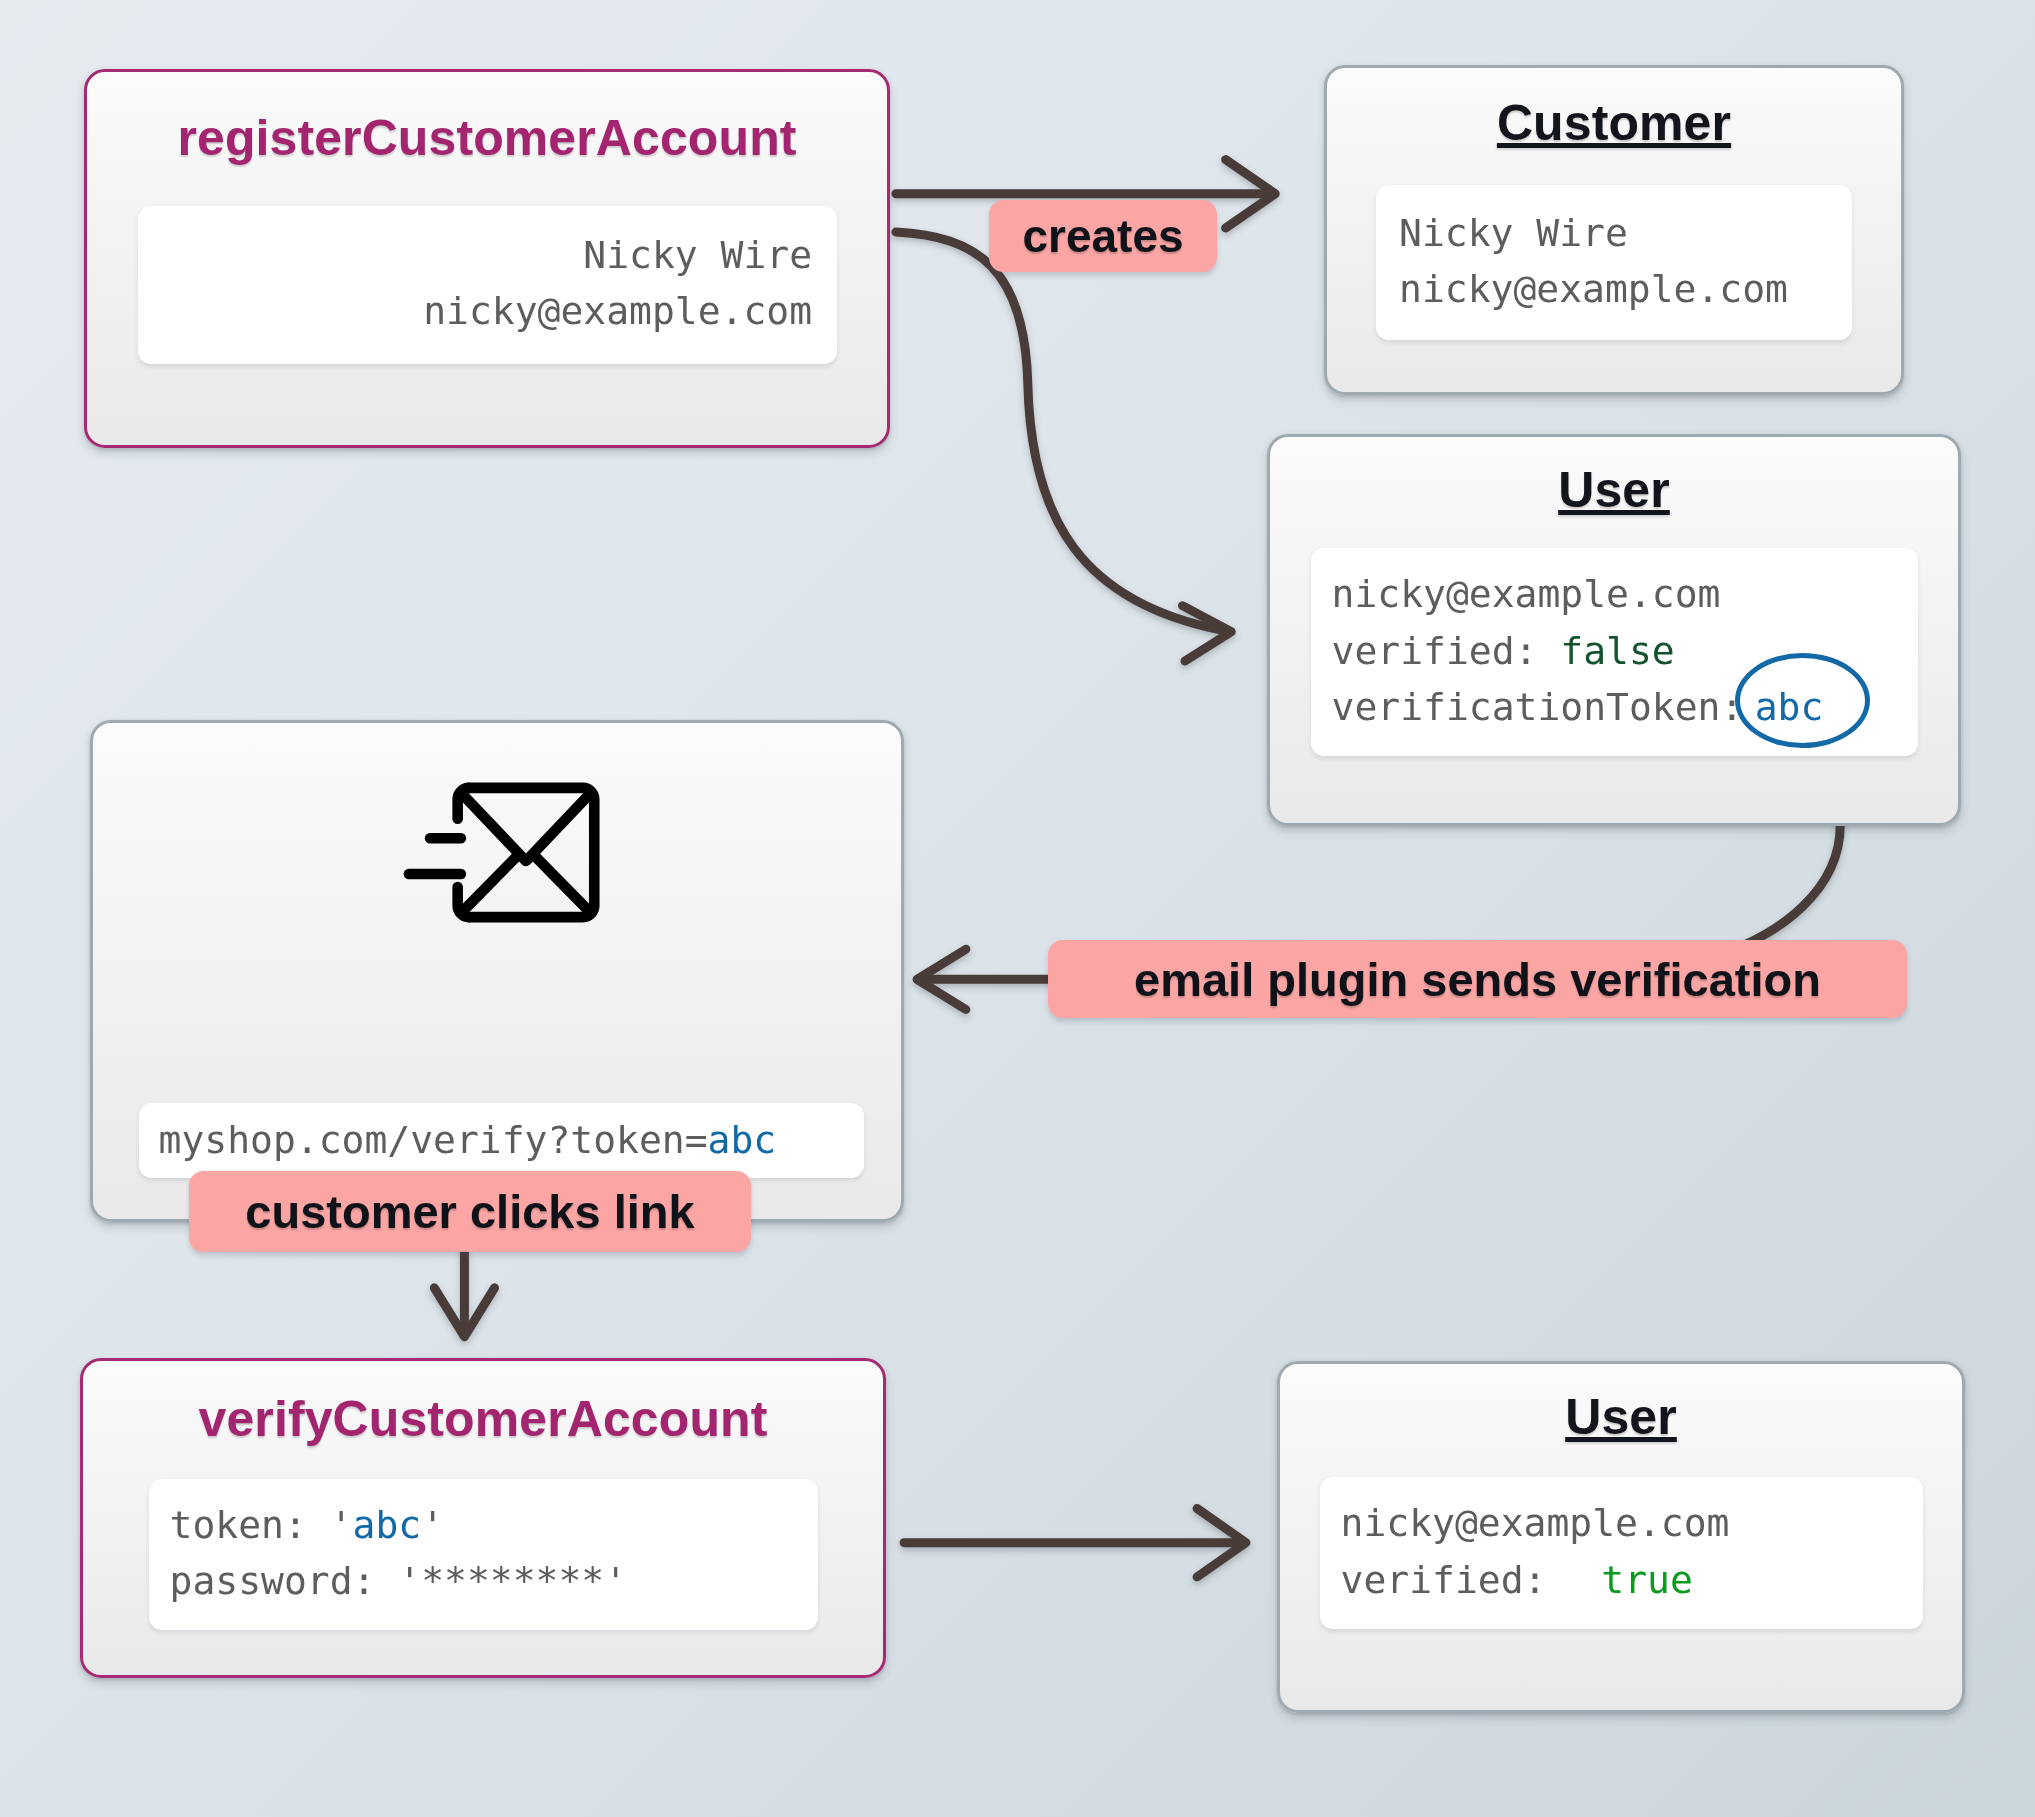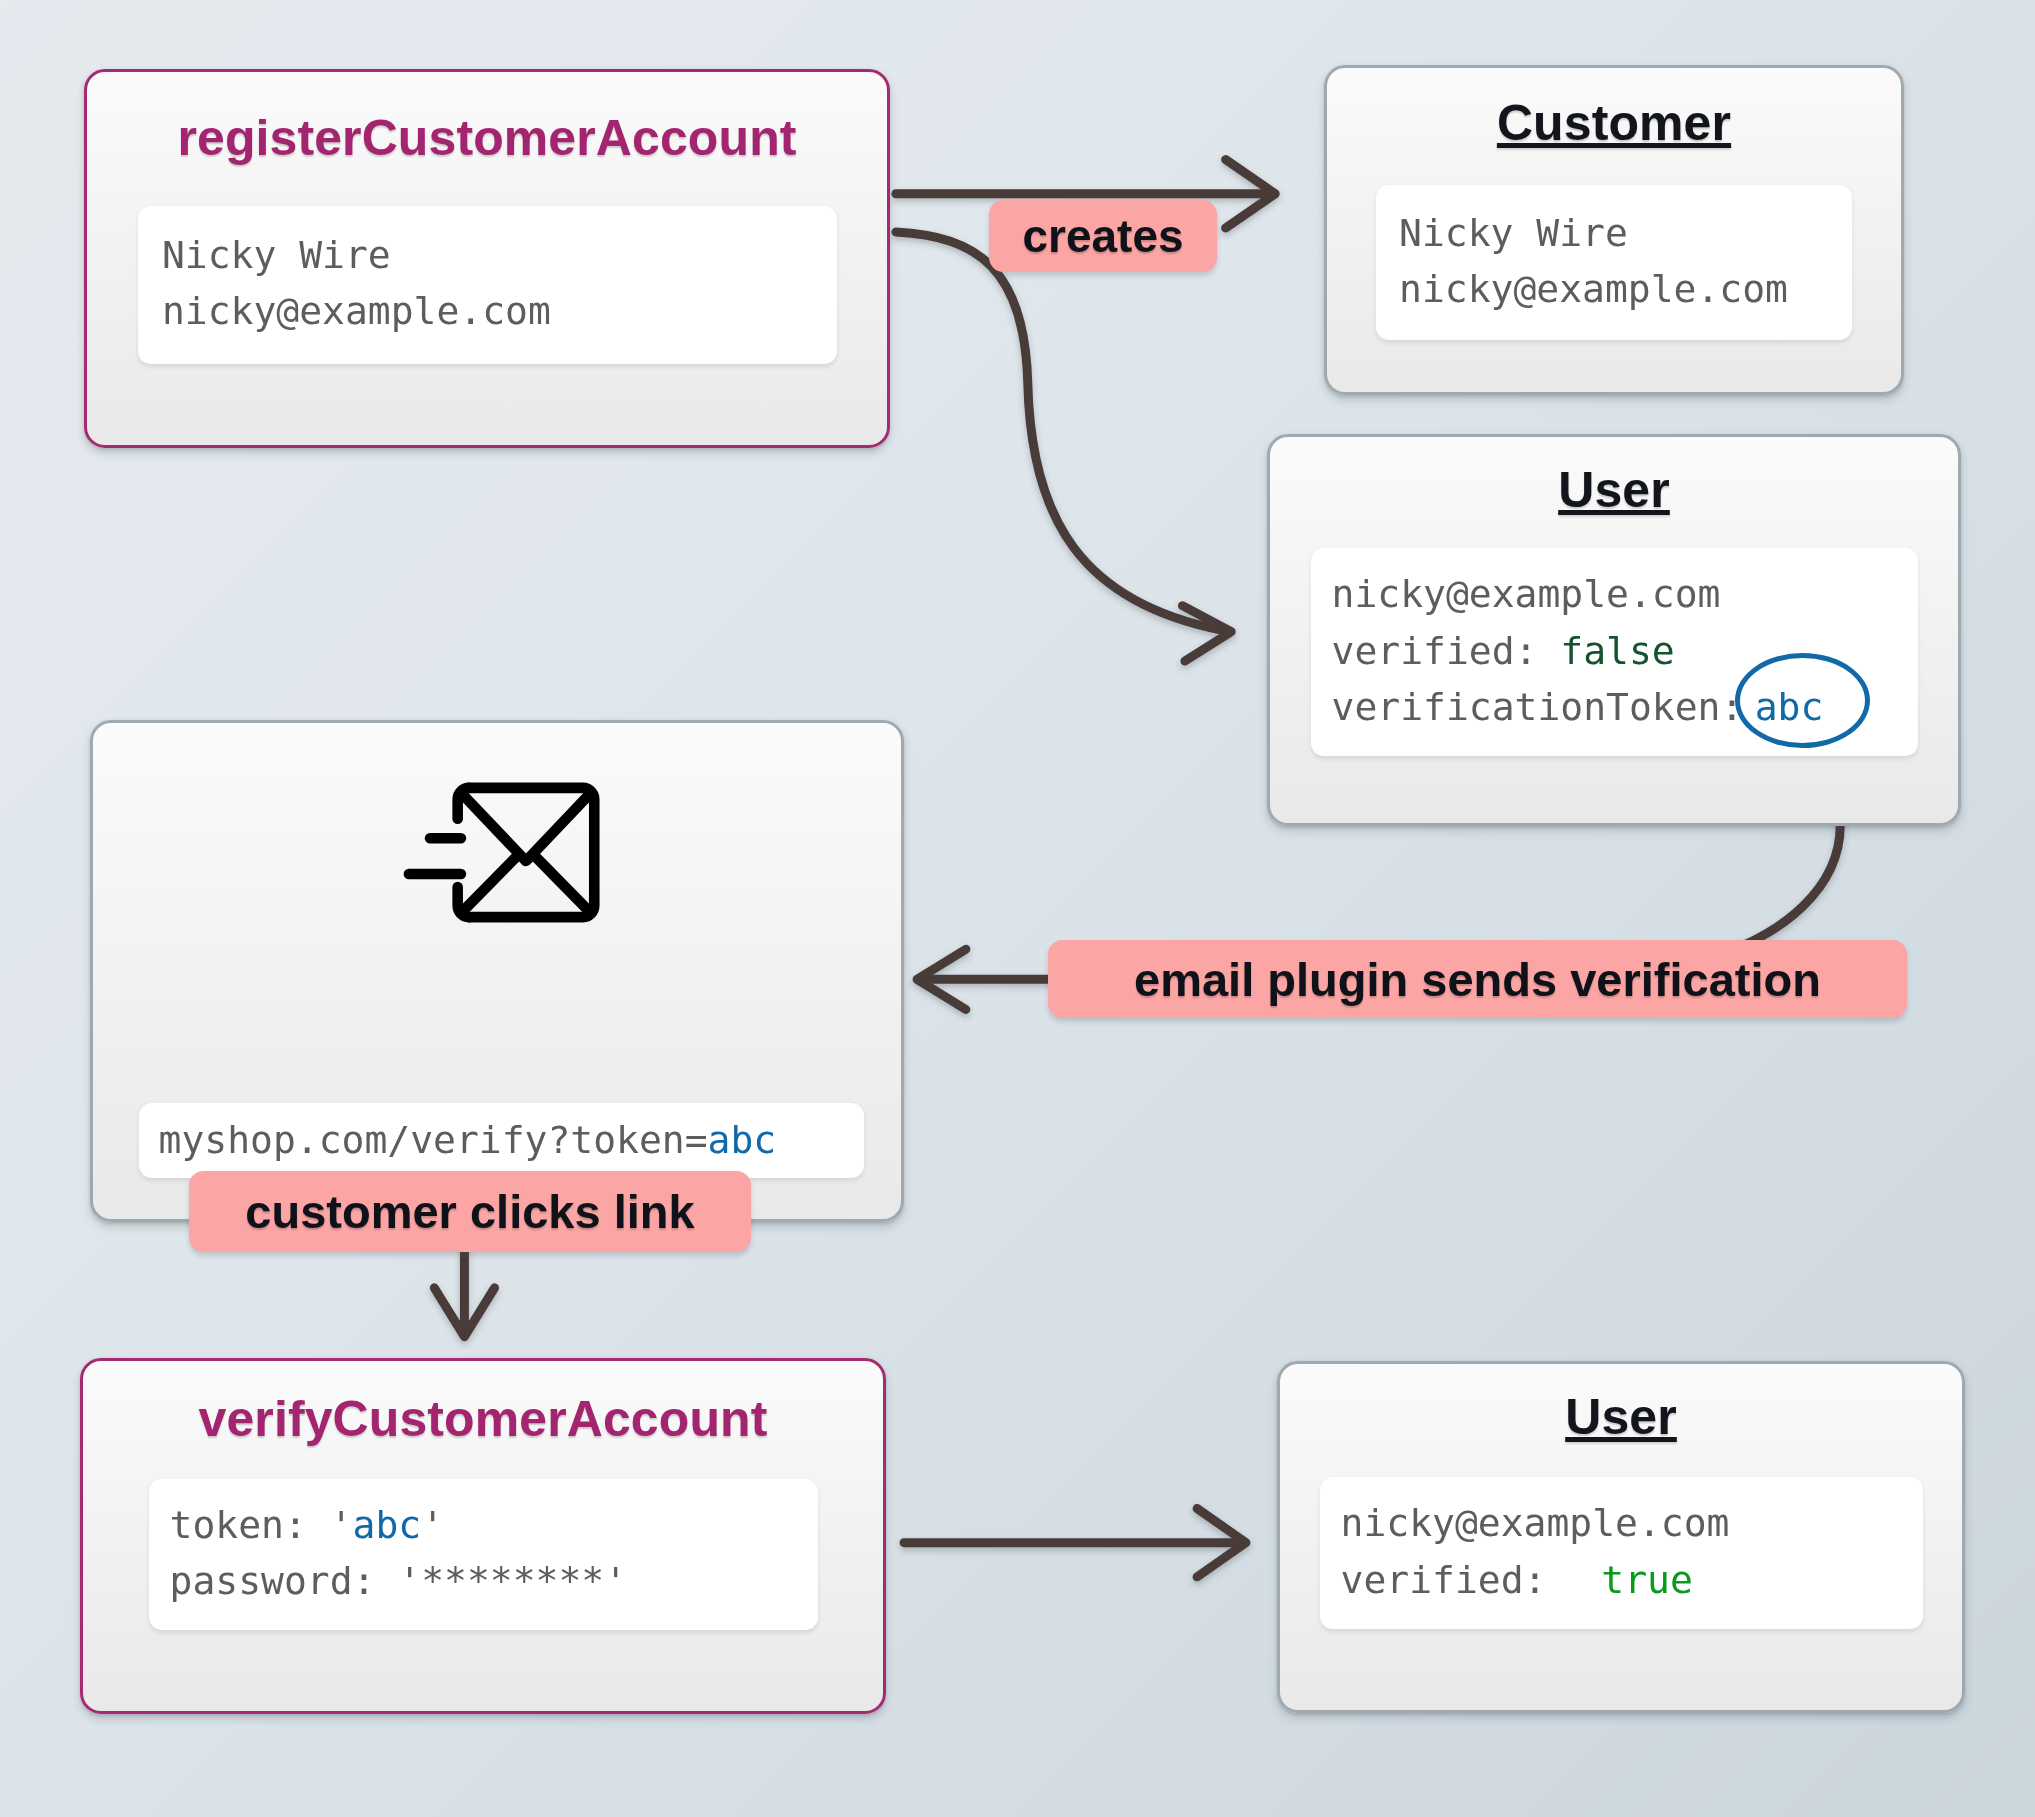--- a/index.html
+++ b/index.html
@@ -42,37 +42,37 @@
     box-sizing:border-box;
     white-space:nowrap;
   }
   .panel .row{line-height:1.48;}
   .val-false{color:#14532d;}
   .val-true{color:#0a9a1e;margin-left:32px;}
   .val-token{color:#1269a8;}
   .quote{color:#5d5d5d;}
 
   
-  #n-register{left:84px;top:69px;width:806px;height:379px;}
+  #n-register{left:84px;top:69px;width:806px;height:379px;text-align:right;}
   #n-register .node-title{font-size:50px;margin-top:37px;}
   #n-register .panel{margin-top:39px;width:699px;padding:21px 24.4px 24.4px 24.4px;font-size:38px;}
 
   #n-customer{left:1324px;top:65px;width:580px;height:330px;}
   #n-customer .node-title{font-size:50px;margin-top:26px;}
   #n-customer .panel{margin-top:33px;width:476px;padding:19.5px 23px 23px 23px;font-size:38px;}
 
   #n-user1{left:1267px;top:434px;width:694px;height:392px;}
   #n-user1 .node-title{font-size:50px;margin-top:24.4px;}
   #n-user1 .panel{margin-top:29px;width:607px;padding:18px 21px 21px 21px;font-size:38px;position:relative;}
 
   #n-email{left:90px;top:720px;width:814px;height:502px;}
   #n-email .panel{position:absolute;left:46px;bottom:41px;width:725px;padding:14.7px 19.5px 16.3px 19.5px;font-size:38px;}
   #n-email .env-wrap{margin-top:50px;}
 
-  #n-verify{left:80px;top:1358px;width:806px;height:356px;}
+  #n-verify{left:80px;top:1358px;width:806px;height:320px;}
   #n-verify .node-title{font-size:50px;margin-top:29px;}
   #n-verify .panel{margin-top:31px;width:669px;padding:18px 23px 21px 21px;font-size:38px;}
 
   #n-user2{left:1277px;top:1361px;width:688px;height:352px;}
   #n-user2 .node-title{font-size:50px;margin-top:24.4px;}
   #n-user2 .panel{margin-top:31px;width:603px;padding:18px 21px 21px 21px;font-size:38px;}
 
   
   .token-circle{
     display:inline-block;

